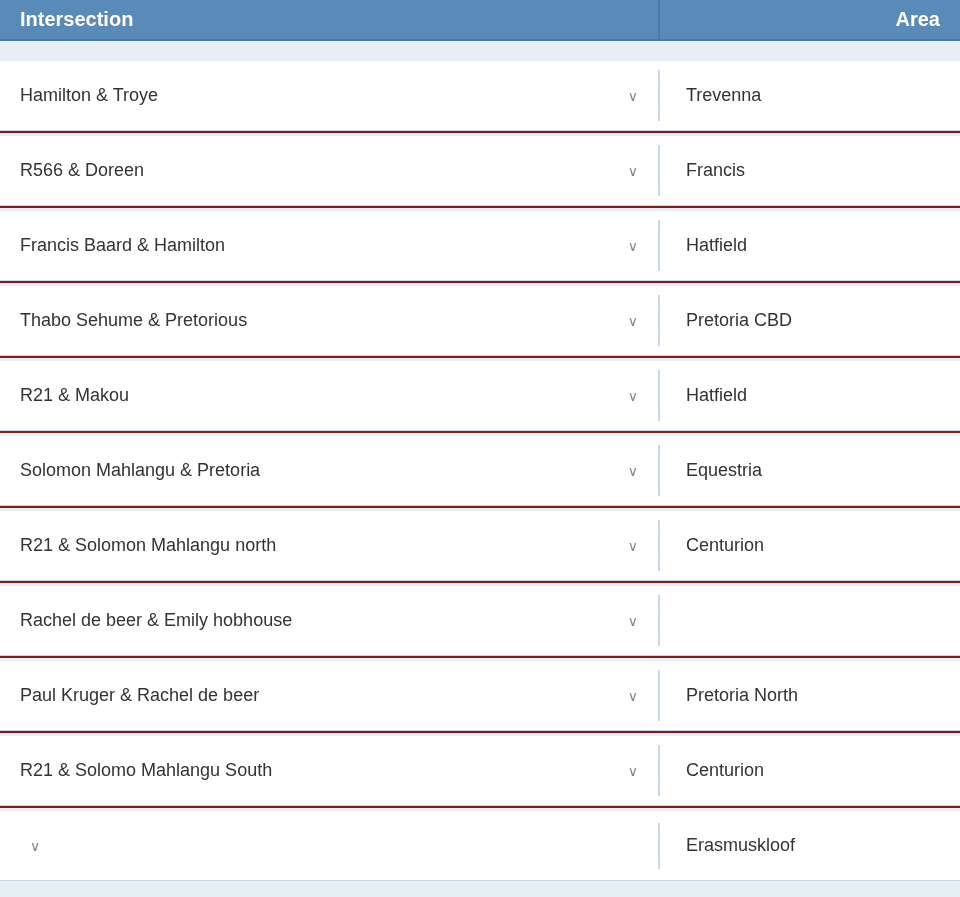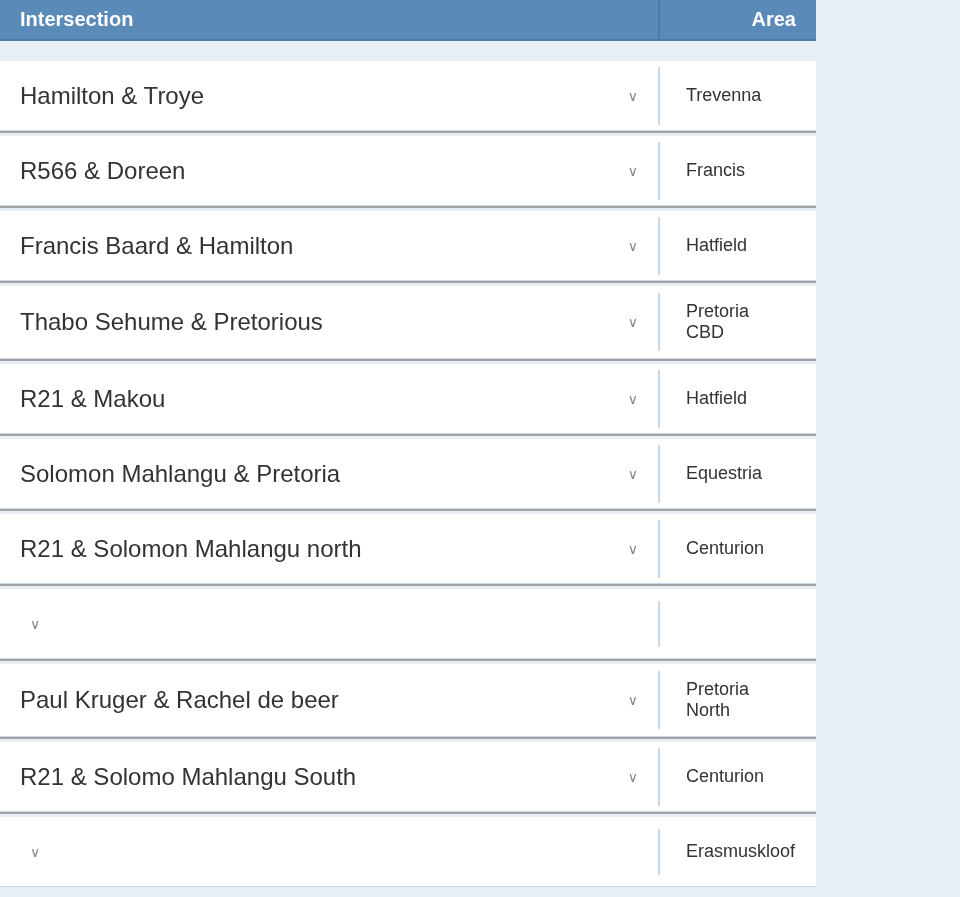--- a/index.html
+++ b/index.html
@@ -9,22 +9,22 @@
     }
 
     body {
       font-family: Arial, sans-serif;
       background: #e8eef5;
       width: 960px;
       min-height: 897px;
     }
 
     .table-container {
-      width: 816px;
-      background: #a3a3a3;
+      width: 960px;
+      background: #7f1d1d;
     }
 
     .table-header {
       display: flex;
       background: #5a8ab8;
       color: white;
       font-size: 20px;
       font-weight: bold;
       border-bottom: 2px solid #4a7aa8;
     }
@@ -61,21 +61,21 @@
     .col-intersection {
       flex: 0 0 660px;
       padding: 15px 20px;
       border-right: 2px solid #c8d8e8;
       display: flex;
       align-items: center;
       justify-content: space-between;
     }
 
     .intersection-text {
-      font-size: 24px;
+      font-size: 18px;
       color: #333;
     }
 
     .chevron-icon {
       color: #888;
       font-size: 14px;
       margin-left: 10px;
     }
 
     .col-area {
@@ -171,20 +171,21 @@
         <span class="intersection-text">R21 &amp; Solomon Mahlangu north</span>
         <span class="chevron-icon">∨</span>
       </div>
       <div class="col-area">
         <span>Centurion</span>
       </div>
     </div>
       <div class="row-separator"></div>
       <div class="table-row">
       <div class="col-intersection">
+        <span class="intersection-text">Rachel de beer &amp; Emily hobhouse</span>
         <span class="chevron-icon">∨</span>
       </div>
       <div class="col-area">
         <span></span>
       </div>
     </div>
       <div class="row-separator"></div>
       <div class="table-row">
       <div class="col-intersection">
         <span class="intersection-text">Paul Kruger &amp; Rachel de beer</span>

